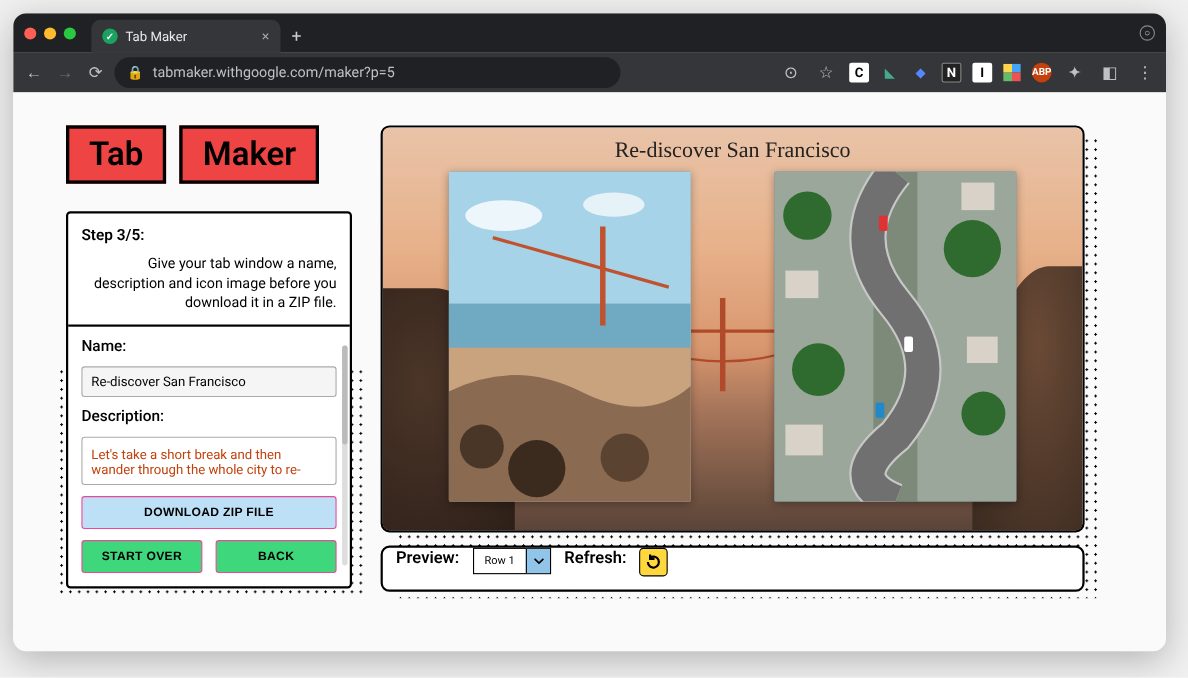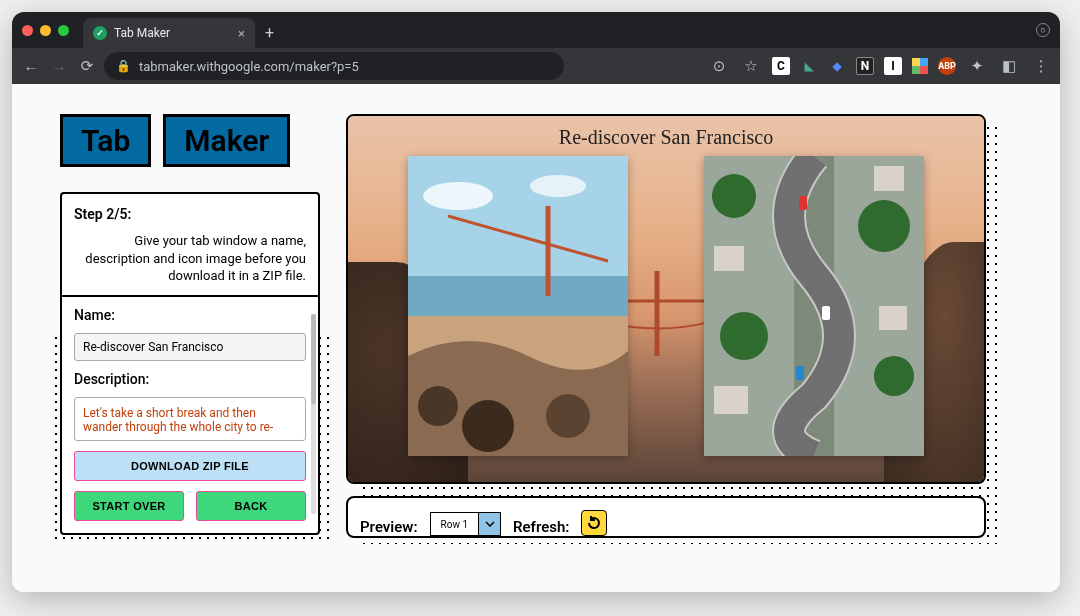--- a/index.html
+++ b/index.html
@@ -45,21 +45,21 @@
   .bar-right{margin-left:auto;display:flex;align-items:center;gap:10px;}
   .ext-ico{width:18px;height:18px;display:flex;align-items:center;justify-content:center;font-size:12px;}
   .ext-ico.box{background:#fff;color:#000;font-weight:bold;border-radius:2px;}
   .ext-ico.boxdark{background:#222;color:#fff;border:1px solid #888;border-radius:2px;font-weight:bold;}
   .ext-ico.red{background:#c2410c;color:#fff;border-radius:50%;font-size:9px;font-weight:bold;}
   .ext-ico.yblue{width:16px;height:16px;}
   
   .page { flex:1; background:#fafafa; position:relative; overflow:hidden;}
   .app { position:relative; padding:30px 48px; display:flex; gap:20px; height:100%;}
   .logo { display:flex; gap:12px; position:absolute; top:30px; left:48px;}
-  .logo .word{border:3px solid #000; padding:6px 18px; font-size:30px; font-weight:600; background:#0369a1;}
+  .logo .word{border:3px solid #000; padding:6px 18px; font-size:30px; font-weight:600; background:#ef4444;}
   .left-col{width:260px; margin-top:78px; position:relative;}
   .panel{background:#fff;border:2px solid #000;border-radius:4px;padding:12px;display:flex;flex-direction:column;gap:10px;}
   .step-head{font-weight:600;font-size:14px;}
   .step-desc{font-size:13px;line-height:1.35;text-align:right;}
   .panel hr{border:none;border-top:2px solid #000;margin:0 -12px;}
   .field-label{font-size:14px;font-weight:500;}
   .textin{width:100%;border:1px solid #aaa;background:#f5f5f5;border-radius:3px;padding:6px 8px;font-size:12px;font-family:inherit;}
   .desc-box{border:1px solid #aaa;border-radius:3px;padding:8px;font-size:12px;color:#c2410c;height:44px;overflow:hidden;}
   .btn{border:1px solid #ec4899;border-radius:3px;font-size:11px;font-weight:700;letter-spacing:0.3px;padding:8px 0;text-align:center;cursor:pointer;background:#fff;width:100%;}
   .btn.blue{background:#bde0f7;}
@@ -91,21 +91,21 @@
     position:absolute;left:200px;right:0;top:155px;height:85px;
   }
   .bridge svg{width:100%;height:100%;}
   .hill-left{position:absolute;left:0;bottom:0;width:120px;height:220px;background:radial-gradient(ellipse at 30% 40%,#4b3528,#2d1f18);border-top-right-radius:60% 80%;}
   .hill-right{position:absolute;right:0;bottom:0;width:100px;height:240px;background:radial-gradient(ellipse at 60% 30%,#6a4a36,#3a2a20);border-top-left-radius:70% 90%;}
   .preview-title{position:absolute;top:10px;left:0;right:0;text-align:center;font-family:Georgia,serif;font-size:20px;color:#222;}
   .photo{position:absolute;top:40px;width:220px;height:300px;background:#8ab;border-radius:2px;box-shadow:0 2px 8px rgba(0,0,0,0.3);}
   .photo.left{left:60px;}
   .photo.right{right:60px;}
   .photo.left .psvg, .photo.right .psvg{width:100%;height:100%;display:block;}
-  .controls{position:relative;width:640px;margin-left:-14px;margin-top:12px;border:2px solid #000;border-radius:8px;background:#fff;height:42px;display:flex;align-items:flex-end;padding:0 12px;gap:12px;}
+  .controls{position:relative;width:640px;margin-left:-14px;margin-top:12px;border:2px solid #000;border-radius:8px;background:#fff;height:42px;display:flex;align-items:flex-start;padding:0 12px;gap:12px;}
   .controls label{font-weight:600;font-size:15px;}
   .select-wrap{display:flex;border:1.5px solid #000;height:24px;}
   .select-wrap .sval{font-size:10px;padding:0 10px;display:flex;align-items:center;}
   .select-wrap .sbtn{background:#90c4e8;border-left:1.5px solid #000;width:22px;display:flex;align-items:center;justify-content:center;}
   .refresh-btn{width:26px;height:26px;background:#ffd83d;border:1.5px solid #000;border-radius:4px;display:flex;align-items:center;justify-content:center;cursor:pointer;}
   .scrollbar-shadow{position:absolute;right:2px;top:120px;width:5px;height:200px;background:#ddd;border-radius:3px;}
   .scrollbar-thumb{position:absolute;right:2px;top:120px;width:5px;height:90px;background:#bbb;border-radius:3px;}
 </style>
 </head>
 <body>
@@ -164,21 +164,21 @@
 
       <div class="logo">
         <div class="word">Tab</div>
         <div class="word">Maker</div>
       </div>
 
       <div class="left-col" style="z-index:2;">
         <div class="panel" style="position:relative;">
           <div class="scrollbar-shadow"></div>
           <div class="scrollbar-thumb"></div>
-          <div class="step-head">Step 2/5:</div>
+          <div class="step-head">Step 3/5:</div>
           <div class="step-desc">Give your tab window a name, description and icon image before you download it in a ZIP file.</div>
           <hr>
           <div class="field-label">Name:</div>
           <input class="textin" value="Re-discover San Francisco" style="">
           <div class="field-label">Description:</div>
           <div class="desc-box">Let's take a short break and then wander through the whole city to re-</div>
           <button class="btn blue">DOWNLOAD ZIP FILE</button>
           <div class="btn-row">
             <button class="btn green">START OVER</button>
             <button class="btn green">BACK</button>

